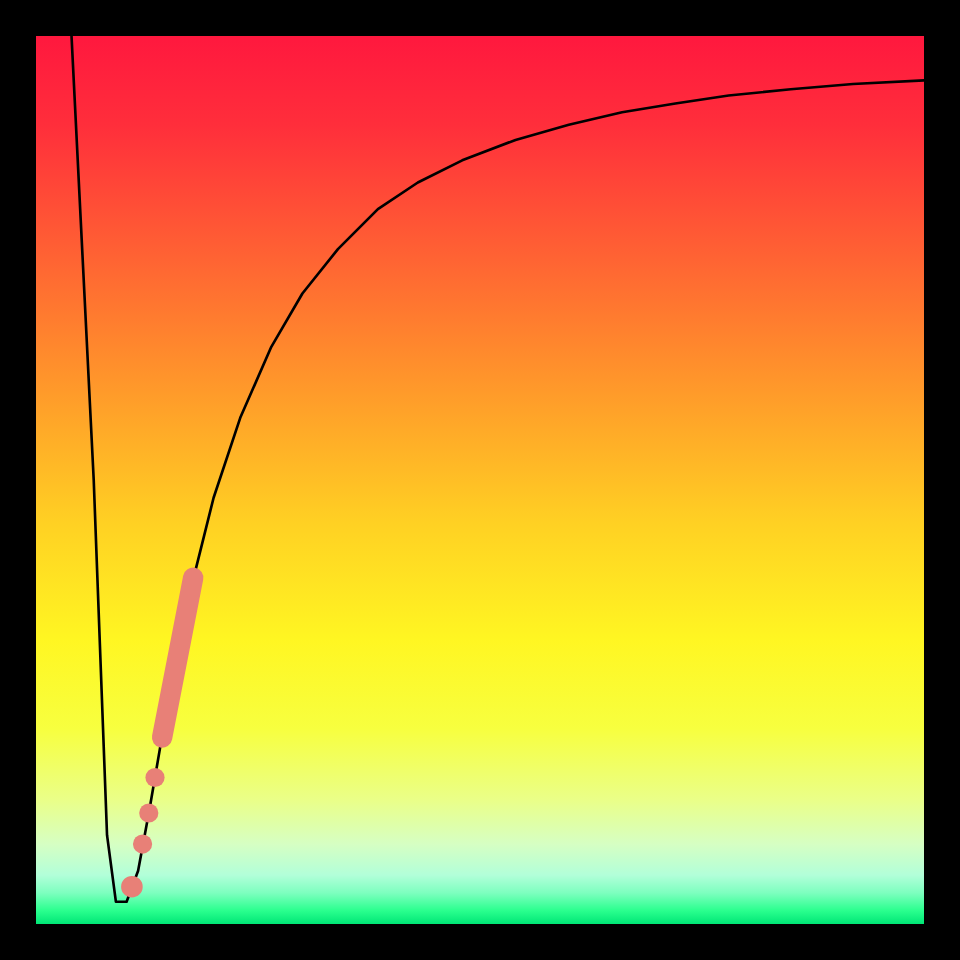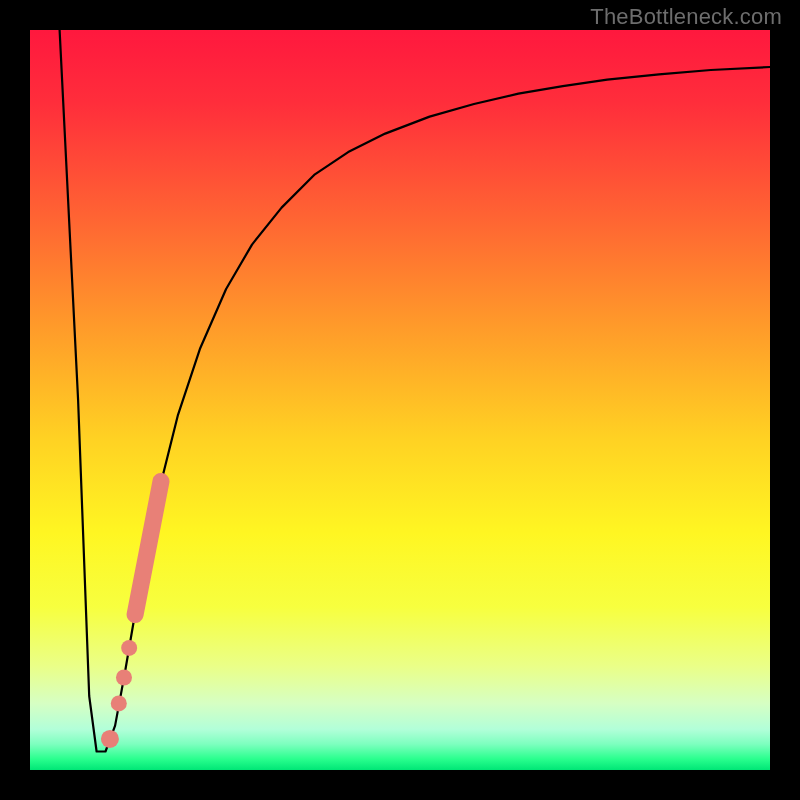--- a/index.html
+++ b/index.html
@@ -75,14 +75,13 @@
       <g>
           <line x1="105.07999999999998" y1="584.6" x2="130.98" y2="451.4" stroke="#e88077" stroke-width="17" stroke-linecap="round"></line>
           <circle cx="99.16000000000001" cy="617.9" r="8" fill="#e88077"></circle>
           <circle cx="93.98" cy="647.5" r="8" fill="#e88077"></circle>
           <circle cx="88.8" cy="673.4" r="8" fill="#e88077"></circle>
           <circle cx="79.92000000000002" cy="708.92" r="9" fill="#e88077"></circle>
         </g>
     </svg>
   </div>
 
-  <div class="watermark">TheBottleneck.com</div>
 </div>
 
 </body></html>

